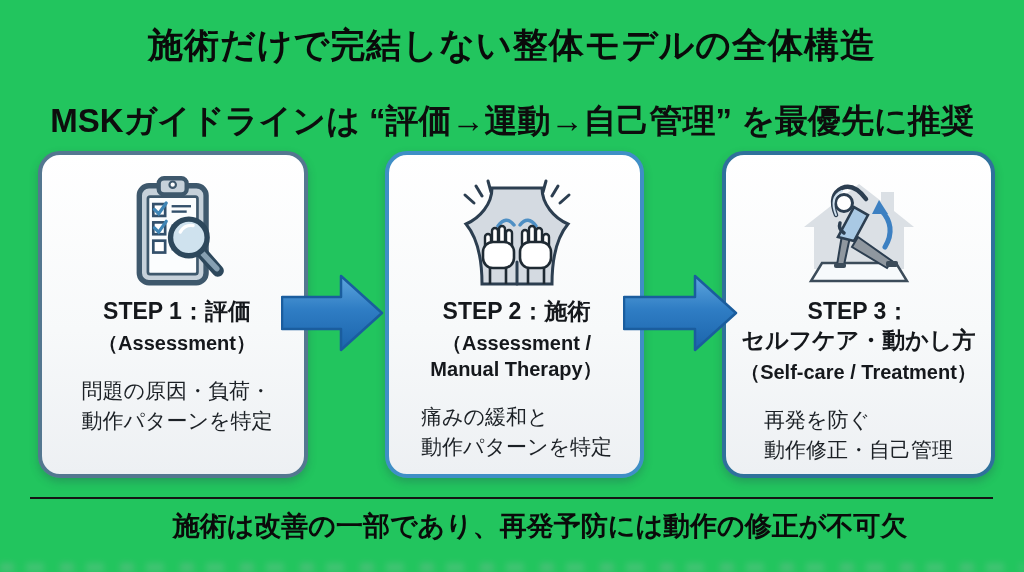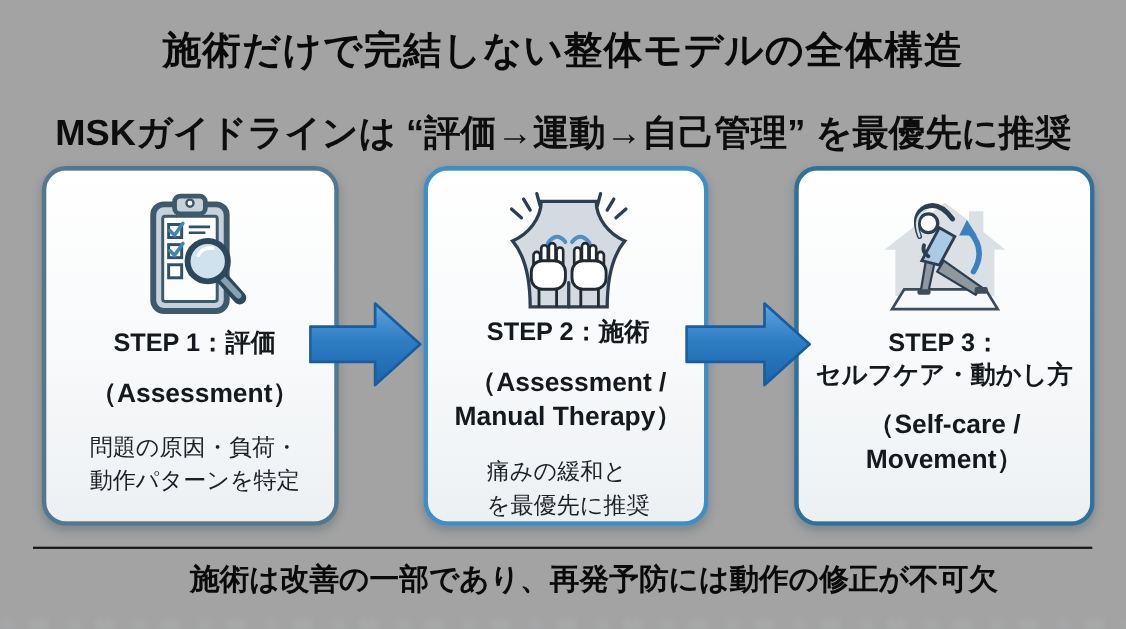--- a/index.html
+++ b/index.html
@@ -1,17 +1,17 @@
 <!DOCTYPE html>
 <html><head>
 <meta charset="utf-8">
 <style>
   html,body{margin:0;padding:0;background:#ffffff;}
   .slide{
-    position:relative;width:1024px;height:572px;overflow:hidden;background:#a3a3a3;
+    position:relative;width:1024px;height:572px;overflow:hidden;background:#22c55e;
     font-family:"Liberation Sans","DejaVu Sans",sans-serif;color:#111;
   }
   .title{
     position:absolute;top:22px;left:0;width:100%;margin:0;
     text-align:center;font-size:35px;font-weight:bold;color:#0a0a0a;letter-spacing:1px;
   }
   .subtitle{
     position:absolute;top:99px;left:0;width:100%;margin:0;
     text-align:center;font-size:33px;font-weight:bold;color:#0d0d0d;
   }
@@ -25,22 +25,22 @@
   }
   .card1{left:38px;width:270px;}
   .card2{left:385px;width:259px;}
   .card3{left:722px;width:273px;}
   .icon-wrap{height:120px;display:flex;align-items:center;justify-content:center;margin-bottom:6px;}
   .card-title{
     font-size:23px;font-weight:bold;line-height:1.25;text-align:center;
     white-space:pre-line;color:#15181c;
   }
   .card-subtitle{
-    font-size:24px;font-weight:bold;line-height:1.3;text-align:center;
-    white-space:pre-line;color:#15181c;margin-top:16px;
+    font-size:20px;font-weight:bold;line-height:1.3;text-align:center;
+    white-space:pre-line;color:#15181c;margin-top:4px;
   }
   .card-body{
     font-size:21px;line-height:1.45;text-align:left;white-space:pre-line;
     color:#1c2126;margin-top:20px;
   }
   .arrow{position:absolute;top:273px;z-index:3;}
   .arrow1{left:281px;}
   .arrow2{left:623px;}
   .divider{
     position:absolute;top:497px;left:30px;width:963px;height:0;
@@ -123,44 +123,46 @@
           <rect x="80" y="54" width="6" height="20" rx="3" fill="#ffffff" stroke="#1f2a33" stroke-width="2.4"></rect>
           <rect x="78" y="66" width="31" height="26" rx="10" fill="#ffffff" stroke="#1f2a33" stroke-width="2.6"></rect>
           <path d="M86,92 L86,108 M102,92 L102,108" fill="none" stroke="#1f2a33" stroke-width="2.6"></path>
         </g>
       </svg>
     </div>
     <div class="card-title">STEP 2：施術</div>
     <div class="card-subtitle">（Assessment /
 Manual Therapy）</div>
     <div class="card-body">痛みの緩和と
-を最優先に推奨</div>
+動作パターンを特定</div>
   </section>
 
-  <section class="card card3" style="border-color: rgb(47, 113, 155); border-radius: 21px;">
+  <section class="card card3" style="border-color: rgb(47, 113, 155);">
     <div class="icon-wrap">
       <svg width="156" height="112" viewBox="0 0 150 112" aria-hidden="true">
         <path d="M30,94 L30,52 L20,52 L75,9 L97,26 L97,17 L110,17 L110,36 L130,52 L120,52 L120,94 Z" fill="#dbe0e5"></path>
         <polygon points="27,106 123,106 112,88 38,88" fill="#f7fafc" stroke="#3c4c5a" stroke-width="2.5"></polygon>
         <path d="M66,62 L60,90 L53,90 L58,60 Z" fill="#8f979f" stroke="#2c3e50" stroke-width="2"></path>
         <path d="M74,62 L108,86 L103,93 L68,72 Z" fill="#8f979f" stroke="#2c3e50" stroke-width="2"></path>
         <rect x="50" y="88" width="12" height="5" rx="2" fill="#3c4c5a"></rect>
         <rect x="102" y="86" width="12" height="6" rx="2" fill="#3c4c5a"></rect>
         <path d="M54,62 L70,66 L84,40 L70,32 Z" fill="#a9c9e4" stroke="#2c3e50" stroke-width="2.6"></path>
         <circle cx="60" cy="28" r="8.5" fill="#ffffff" stroke="#2c3e50" stroke-width="3"></circle>
         <path d="M52,40 Q44,20 58,13 Q70,8 82,24" fill="none" stroke="#2c3e50" stroke-width="4.5" stroke-linecap="round"></path>
         <path d="M52,40 Q45,22 58,16" fill="none" stroke="#cfe0ee" stroke-width="2" stroke-linecap="round"></path>
         <path d="M60,58 Q54,54 56,48" fill="none" stroke="#2c3e50" stroke-width="3.5" stroke-linecap="round"></path>
         <path d="M101,72 Q113,52 97,35" fill="none" stroke="#3c80c2" stroke-width="5" stroke-linecap="round"></path>
         <polygon points="88,39 95,25 104,39" fill="#3c80c2"></polygon>
       </svg>
     </div>
     <div class="card-title">STEP 3：
 セルフケア・動かし方</div>
-    <div class="card-subtitle">（Self-care / Movement）</div>
+    <div class="card-subtitle">（Self-care / Treatment）</div>
+    <div class="card-body">再発を防ぐ
+動作修正・自己管理</div>
   </section>
 
   <svg class="arrow arrow1" width="104" height="80" viewBox="0 0 104 80">
     <defs>
       <linearGradient id="ag1" x1="0" y1="0" x2="0" y2="1">
         <stop offset="0%" stop-color="#5ea6de"></stop>
         <stop offset="45%" stop-color="#2f7dc4"></stop>
         <stop offset="100%" stop-color="#1b64ab"></stop>
       </linearGradient>
     </defs>

